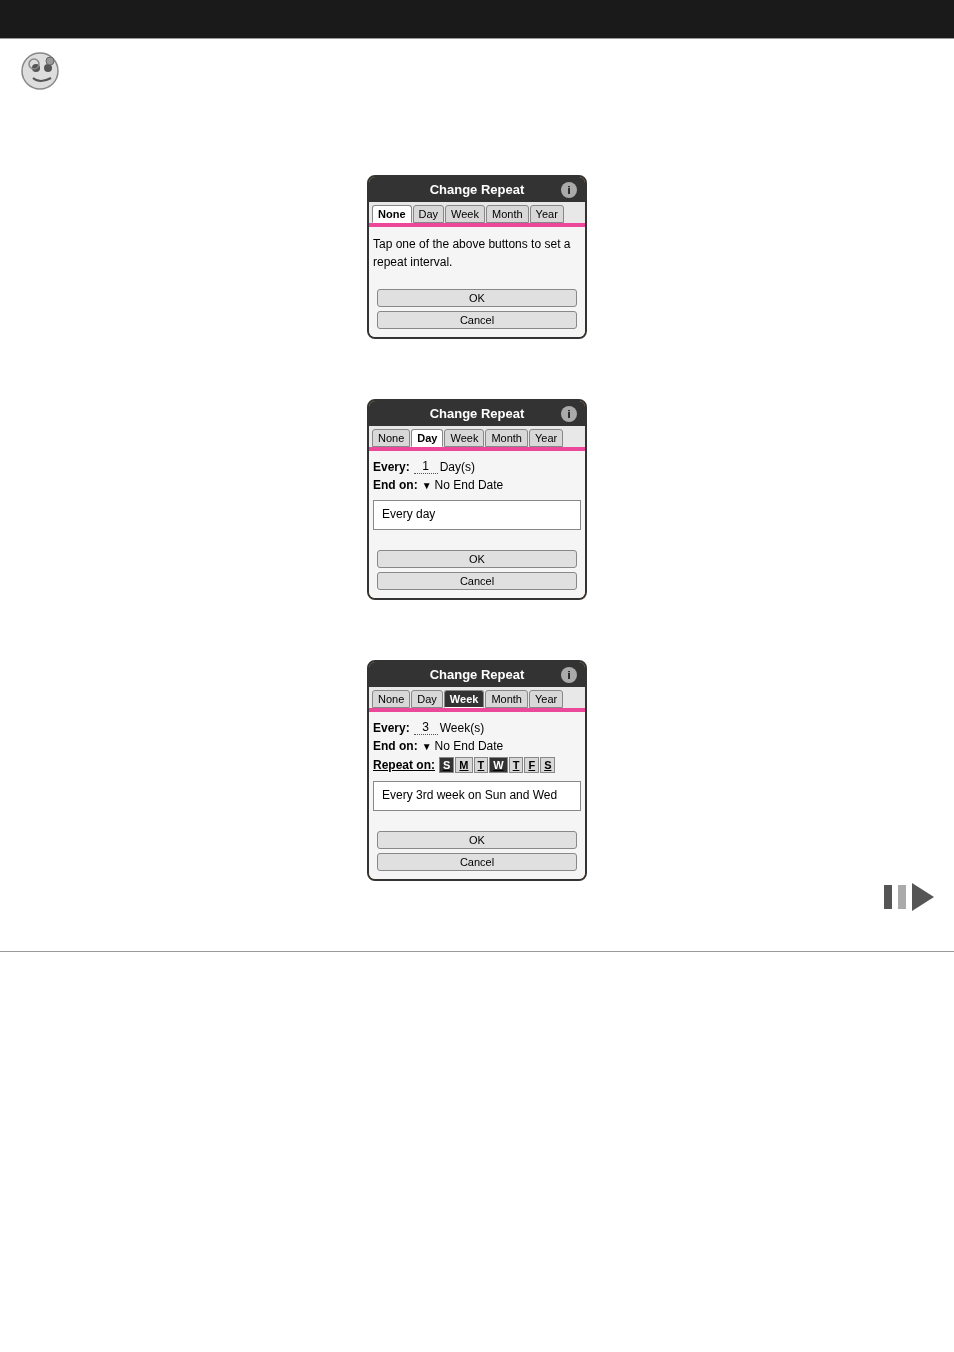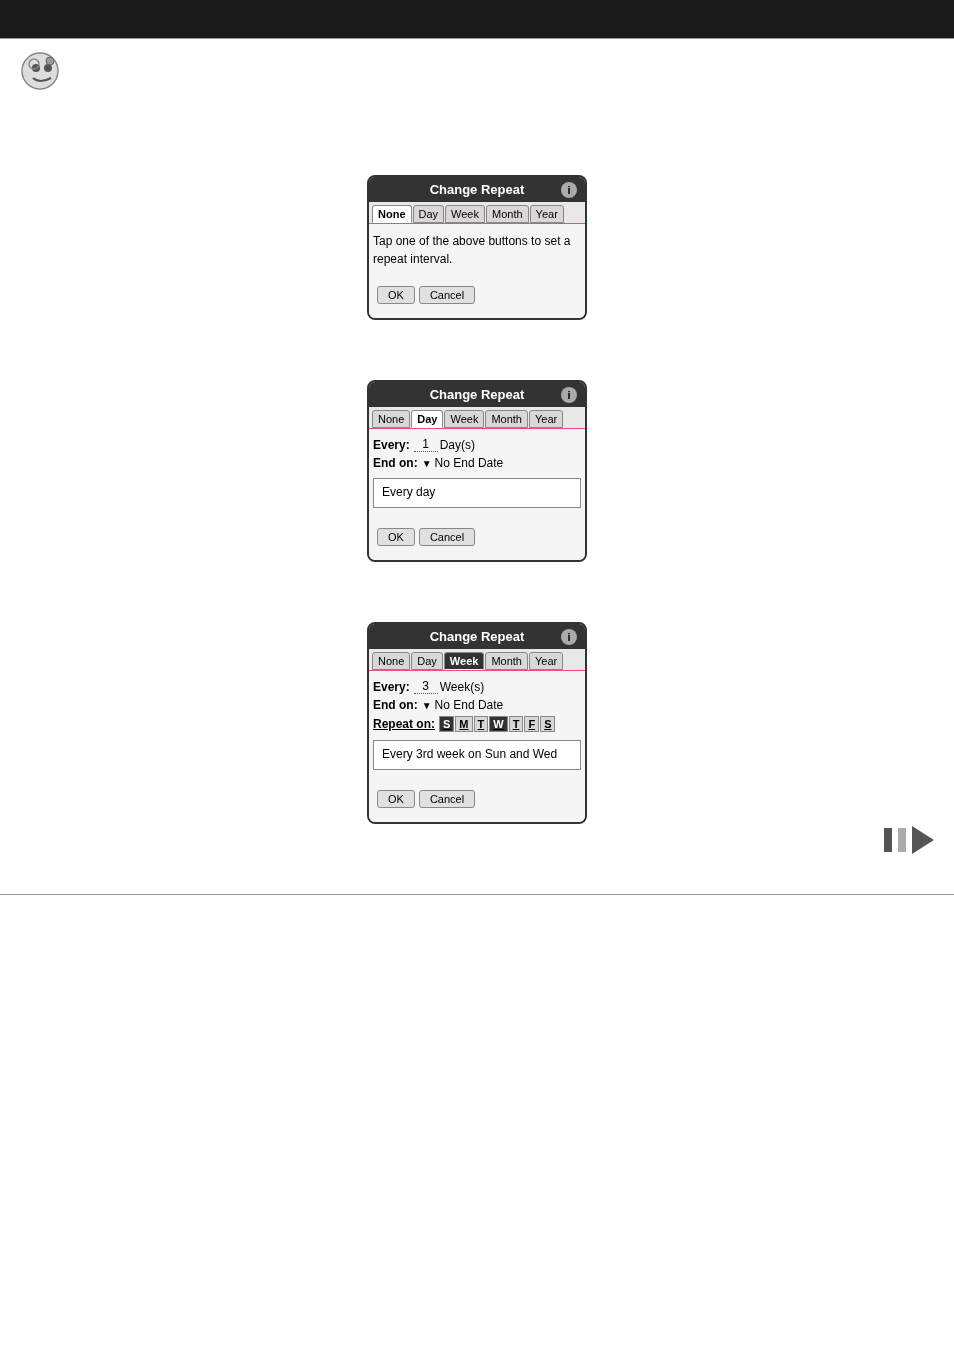--- a/index.html
+++ b/index.html
@@ -76,21 +76,21 @@
       color: #000;
       font-size: 11px;
       font-weight: bold;
       display: flex;
       align-items: center;
       justify-content: center;
     }
 
     .dialog-tabs {
       display: flex;
-      border-bottom: 1px solid #ec4899;
+      border-bottom: 4px solid #ec4899;
       background: #e8e8e8;
       padding: 3px 3px 0 3px;
       gap: 0;
     }
 
     .tab-btn {
       font-size: 11px;
       padding: 2px 5px;
       border: 1px solid #888;
       background: #d8d8d8;
@@ -124,24 +124,25 @@
     .preview-box {
       border: 1px solid #888;
       background: #fff;
       padding: 6px 8px;
       margin: 8px 0;
       font-size: 12px;
       min-height: 30px;
     }
 
     .dialog-footer {
-      padding: 4px 8px 14px 8px;
+      padding: 4px 8px 8px 8px;
       background: #f5f5f5;
       display: flex;
       gap: 4px;
+      flex-direction: column;
     }
 
     .dlg-btn {
       border: 1px solid #888;
       background: #e0e0e0;
       padding: 2px 10px;
       border-radius: 3px;
       font-size: 11px;
       cursor: pointer;
     }

